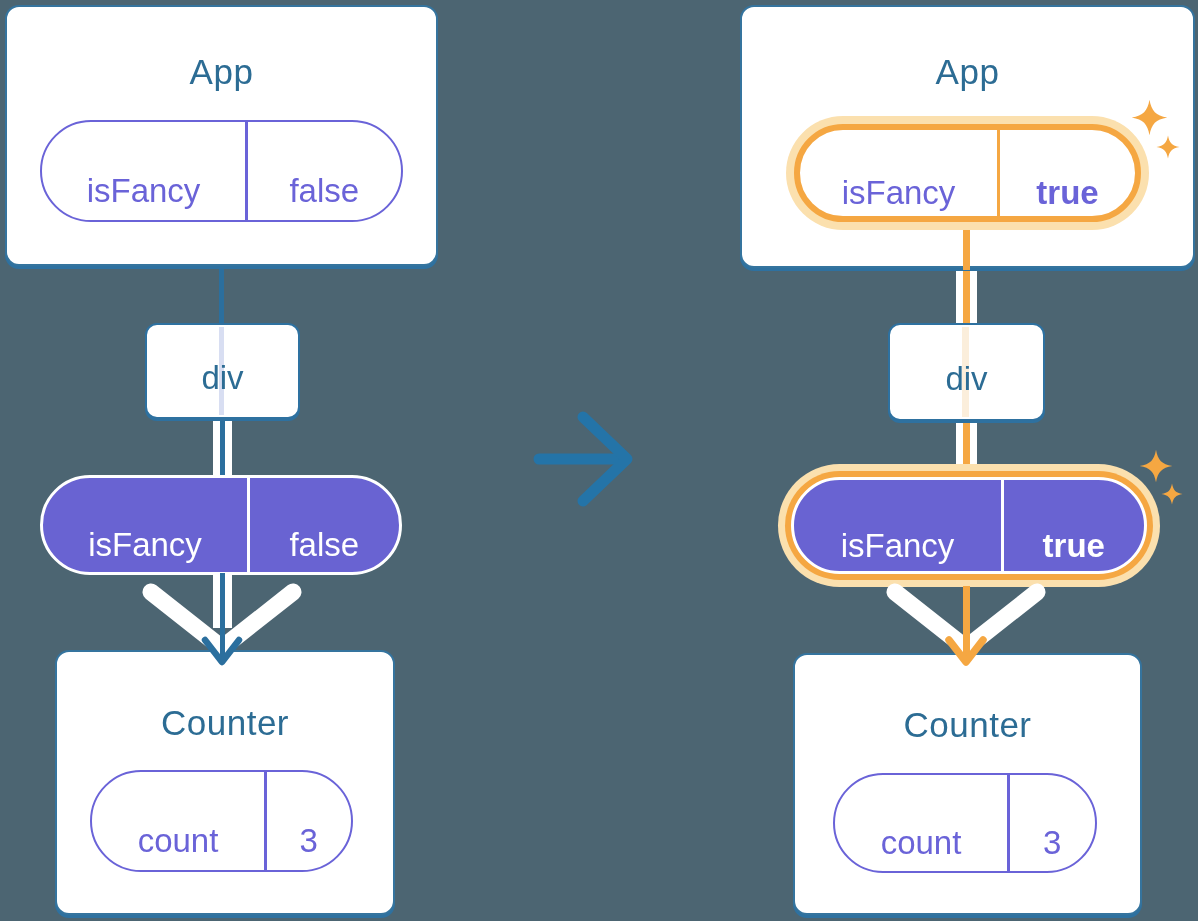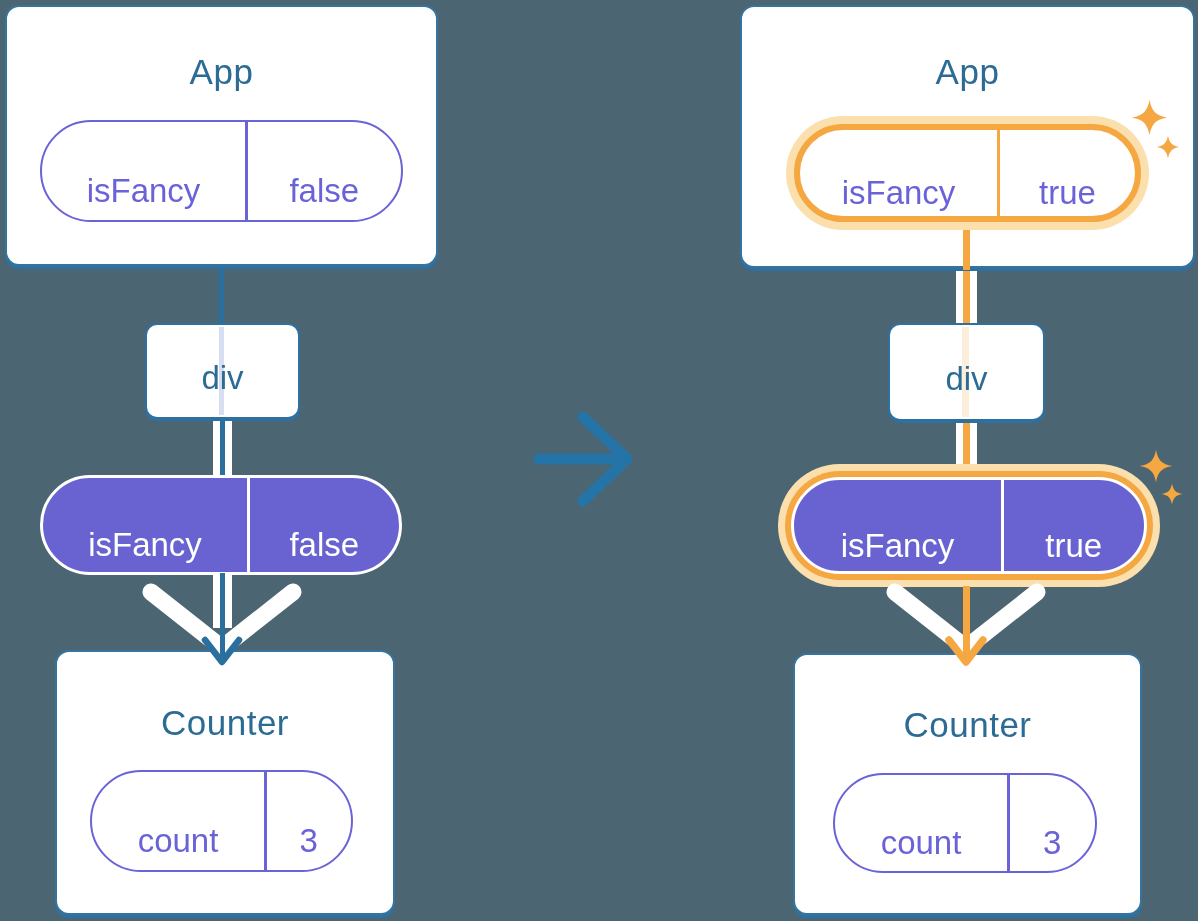--- a/index.html
+++ b/index.html
@@ -64,21 +64,21 @@
   }
   .pill.fancy-outline .divider { background:var(--orange,#F5A742); width:3px; }
 
   .pill.fancy-filled {
     background:var(--purple-fill,#6963D2);
     border:3px solid #fff;
     box-shadow:0 0 0 6px var(--orange,#F5A742), 0 0 0 13px var(--orange-halo,#FBE0AE);
     color:#fff;
   }
   .pill.fancy-filled .divider { background:#fff; }
-  .bold { font-weight:400; }
+  .bold { font-weight:700; }
 
   
   .edge { z-index:0; }
   .edge.white { background:var(--edge-white,#fff); }
   .edge.blue { background:var(--edge-blue,#2B6F9E); }
   .edge.orange { background:var(--orange,#F5A742); }
   .edge.over { z-index:2; }
   .shaft { z-index:5; }
   .chev { z-index:4; }
   .arrowhead { z-index:5; }

